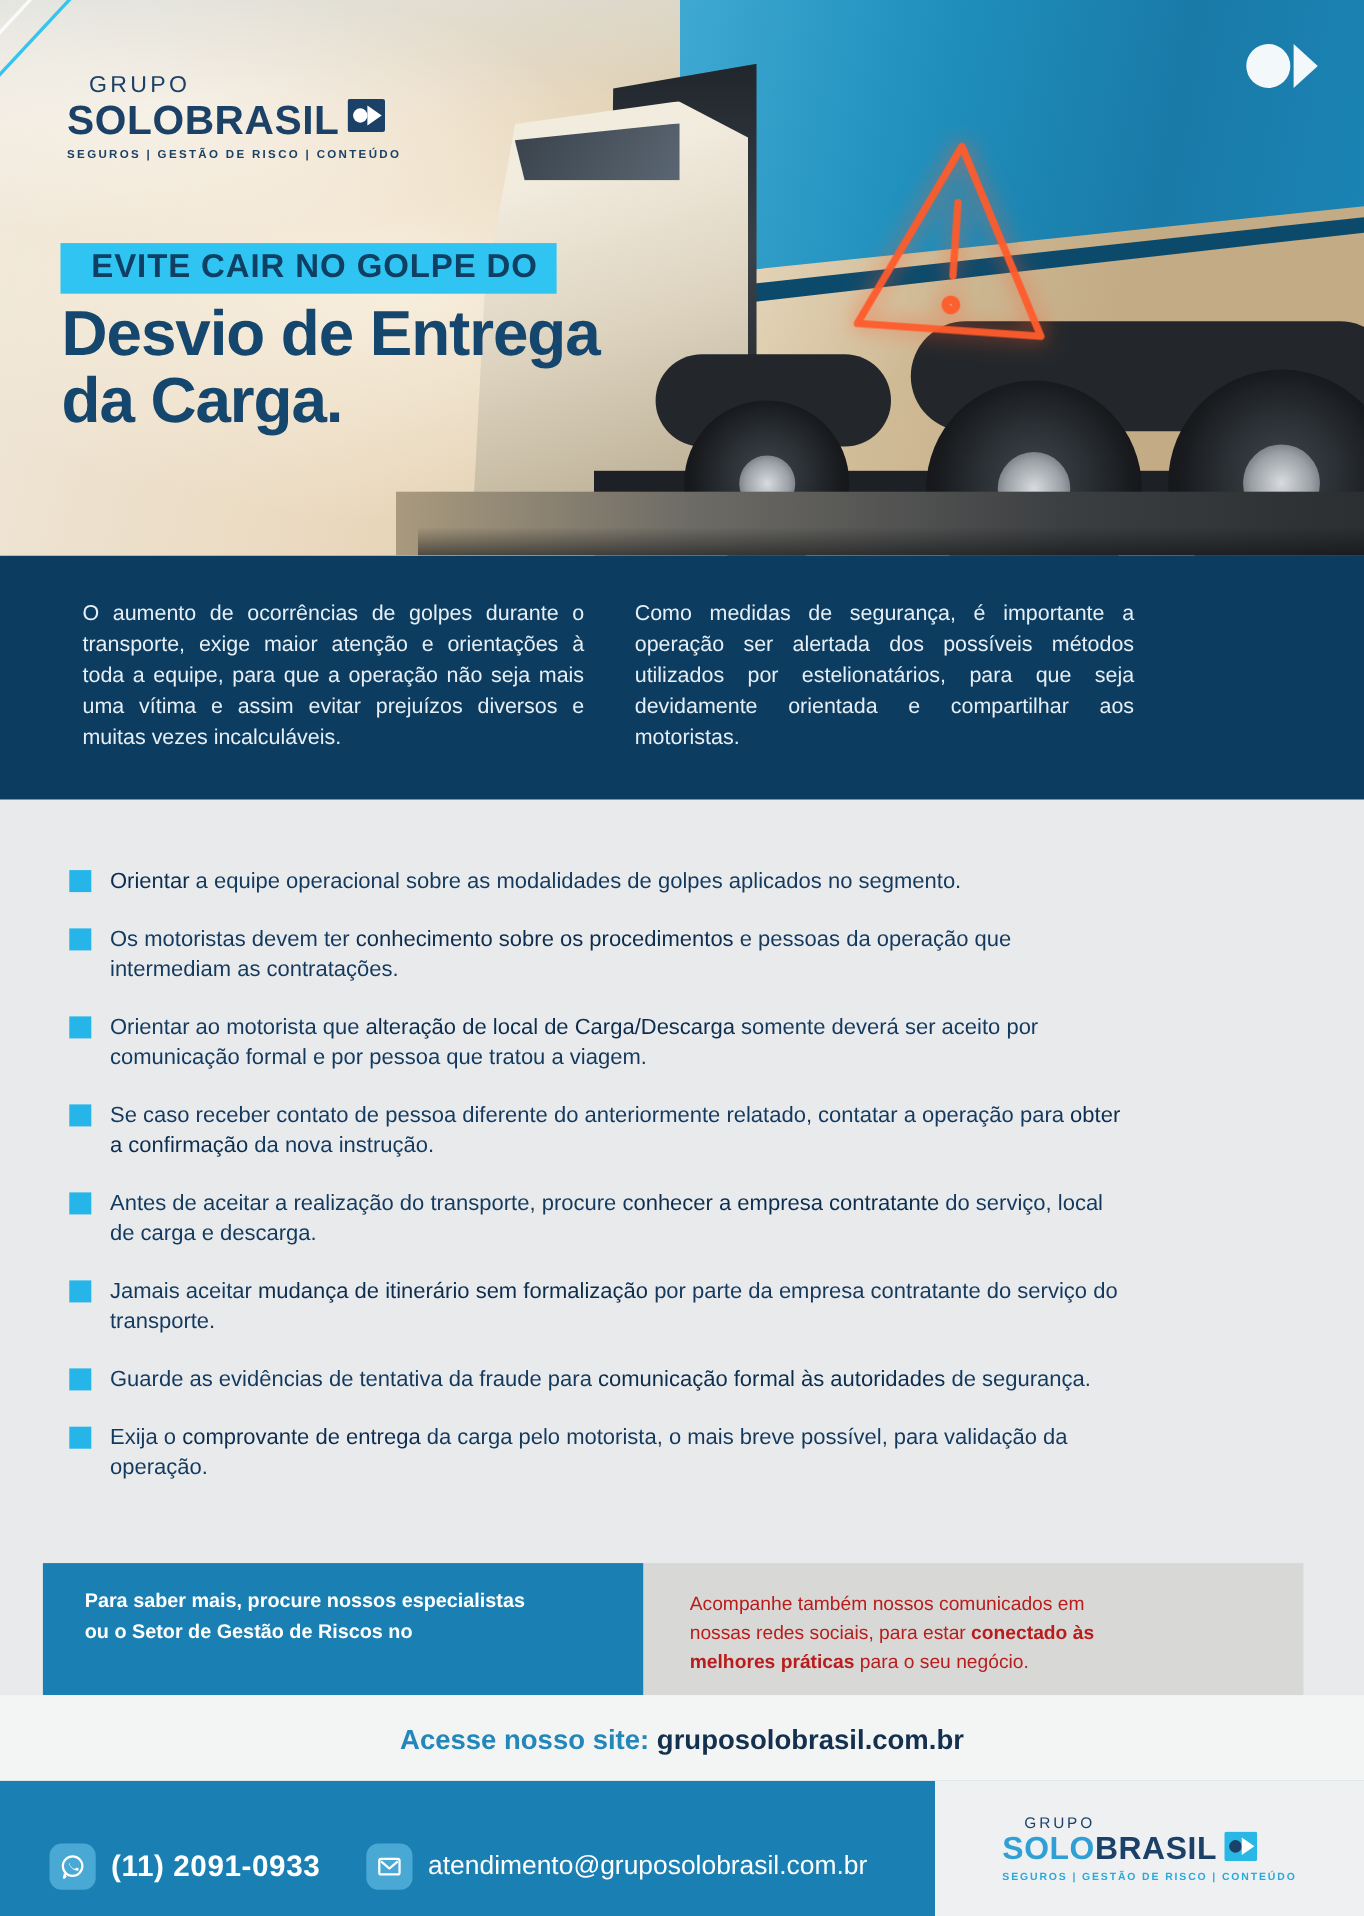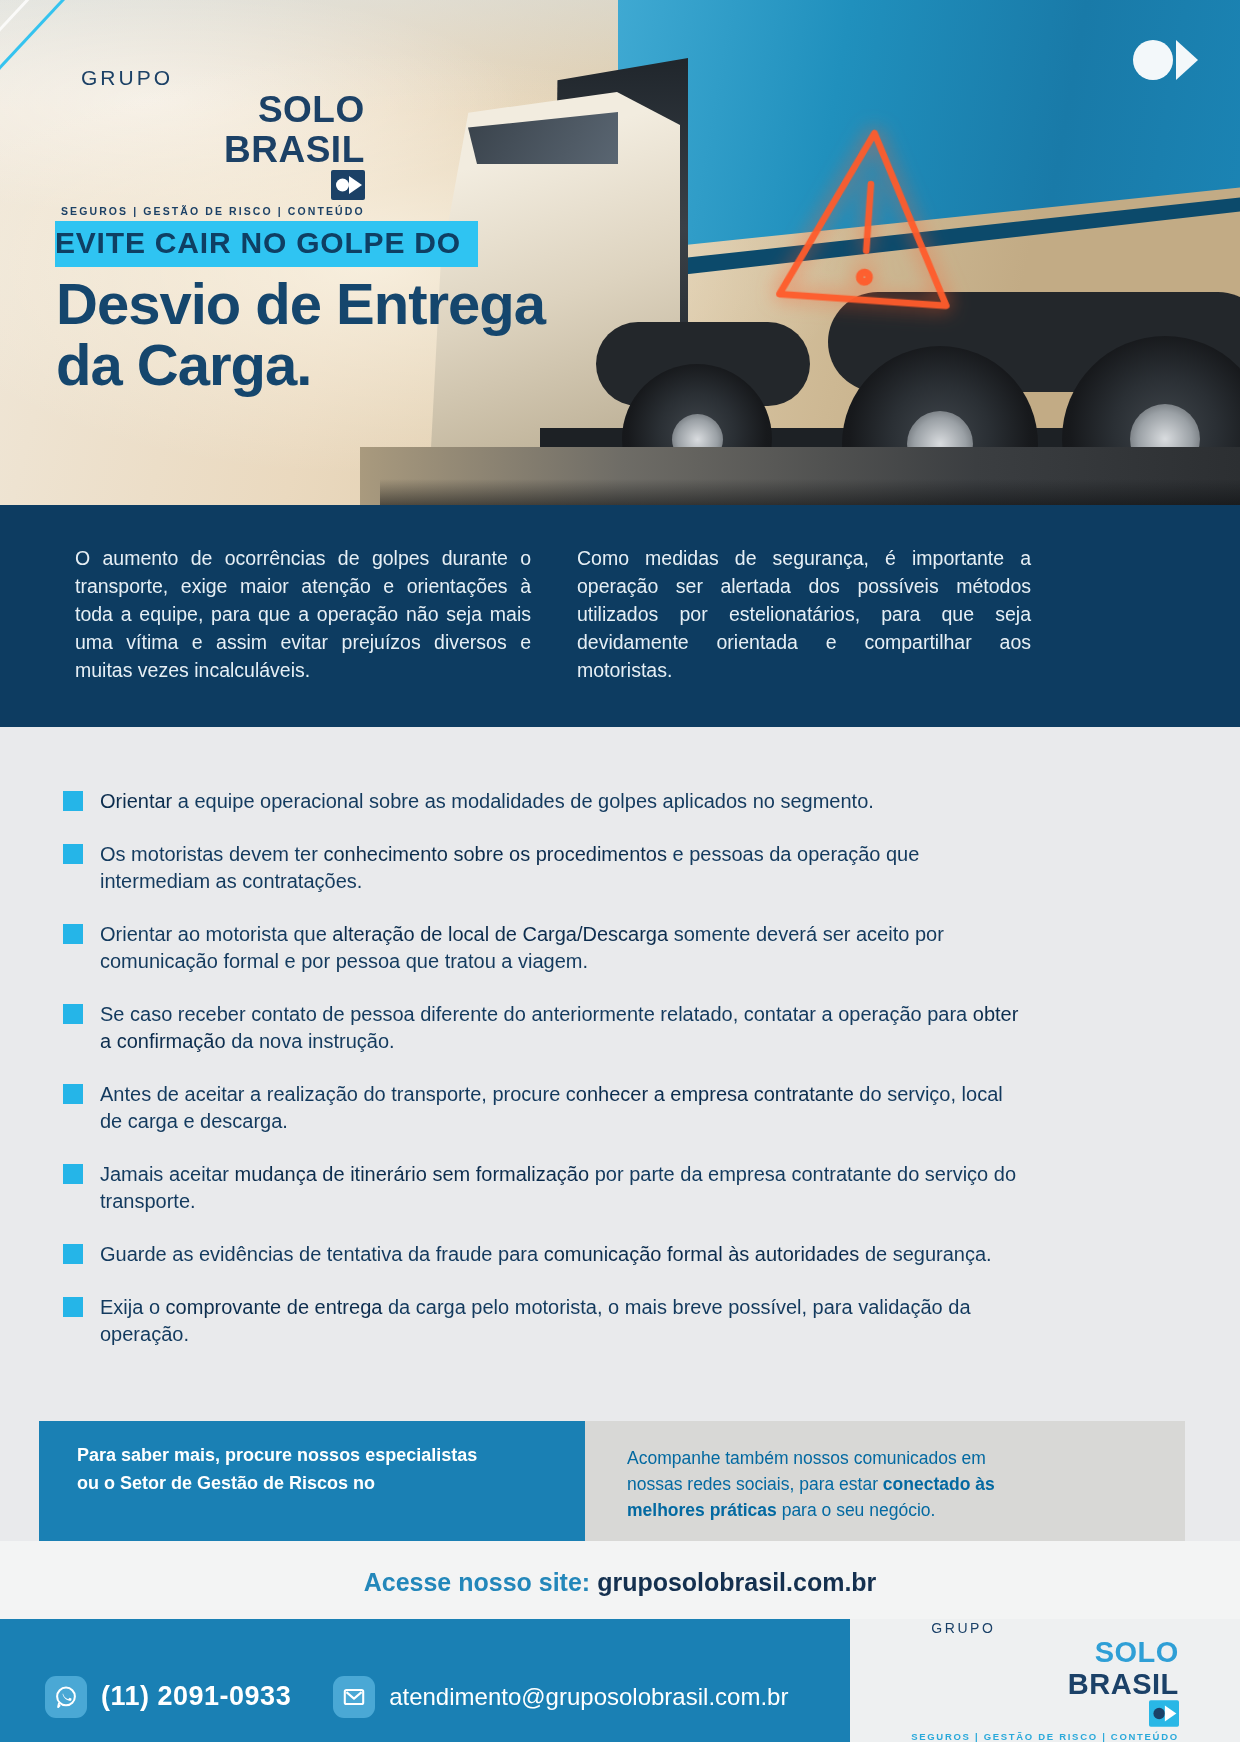--- a/index.html
+++ b/index.html
@@ -46,50 +46,50 @@
     background:linear-gradient(90deg,#a99a7e 0%,#6e6c66 30%,#3b3e41 70%,#2c2f32 100%); }
   .h-shadow { position:absolute; left:380px; bottom:0; width:860px; height:26px;
     background:linear-gradient(180deg,rgba(10,12,14,0),rgba(10,12,14,0.55)); }
   .warn-svg { position:absolute; left:768px; top:112px; width:200px; height:228px;
     transform:rotate(4deg); filter:drop-shadow(0 0 10px rgba(255,92,44,0.75)); }
 
   .hero-mark { position:absolute; right:42px; top:34px; opacity:0.95; }
 
   
   .logo .lg-grupo { font-weight:400; letter-spacing:3px;margin-left:20px; }
-  .logo .lg-name { font-weight:800; display:flex; align-items:flex-end; letter-spacing:0.5px;flex-direction:column; }
+  .logo .lg-name { font-weight:800; display:flex; align-items:flex-start; letter-spacing:0.5px; }
   .logo .lg-name svg { margin-left:7px; }
   .logo .lg-tag { font-weight:700; }
   .logo-top { position:absolute; left:61px; top:66px; color:#1c4166; }
   .logo-top .lg-grupo { font-size:21px; }
   .logo-top .lg-name { font-size:37px; line-height:40px; }
   .logo-top .lg-tag { font-size:10.5px; letter-spacing:2.1px; margin-top:5px; color:#1c4166; }
 
   .kicker-bar { position:absolute; left:55px; top:221px; background:#2fc4f2; color:#0f3f63;
-    font-size:30px; font-weight:700; letter-spacing:0.8px; padding:5px 17px 7px 0; }
+    font-size:30px; font-weight:700; letter-spacing:0.8px; padding:5px 17px 7px 28px; }
   .big-title { position:absolute; left:56px; top:273px; color:#15466d; font-weight:800;
     font-size:58px; line-height:61px; letter-spacing:-1px; }
 
   
   .intro-band { width:100%; height:222px; background:#0d3c61; padding:39px 0 0 75px; display:flex; gap:46px; }
   .intro-band p { width:456px; color:#e6eff5; font-size:19.5px; line-height:28px; text-align:justify; }
   .intro-band p.right { width:454px; }
 
   
   .guide-section { position:relative; width:100%; height:814px; background:#e9eaec; padding-top:61px; overflow:hidden; }
   .g-list { margin-left:63px; width:957px; }
   .g-item { display:flex; margin-bottom:26px; }
   .g-bullet { flex:0 0 20px; width:20px; height:20px; background:#25b5e8; margin-right:17px; margin-top:3px; }
   .g-text { width:920px; color:#133a5e; font-size:20px; line-height:27px; }
   .g-text .b { font-weight:400; color:#0c2d4e; }
 
   .cta-row { position:absolute; left:39px; bottom:0; width:1146px; height:120px; display:flex; }
   .cta-blue { width:546px; height:120px; background:#1a80b4; color:#ffffff; padding:20px 20px 0 38px;
     font-size:18px; font-weight:700; line-height:28px; }
-  .cta-gray { width:600px; height:148px; background:#d8d8d6; color:#0369a1; padding:24px 150px 0 42px;
+  .cta-gray { width:600px; height:148px; background:#d8d8d6; color:#b91c1c; padding:24px 150px 0 42px;
     font-size:17.5px; line-height:26px; }
   .cta-gray .b { font-weight:700; }
 
   
   .site-band { width:100%; height:78px; background:#f3f4f4; text-align:center; line-height:82px;
     font-size:25px; font-weight:700; }
   .site-band .site-label { color:#2387ba; }
   .site-band .site-url { color:#14304f; }
 
   

